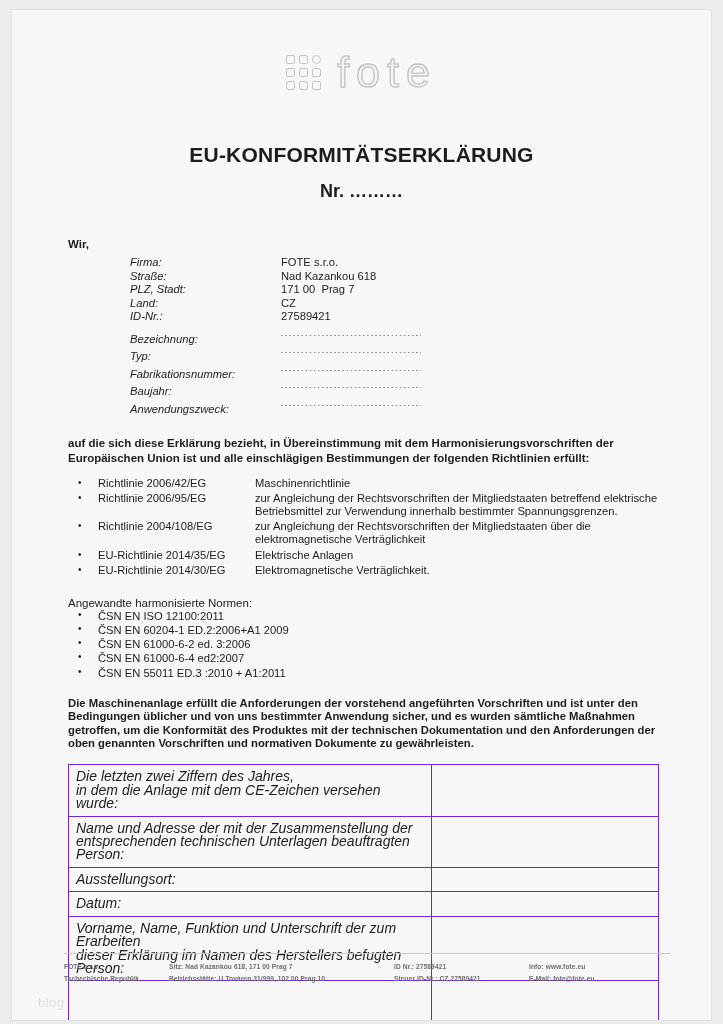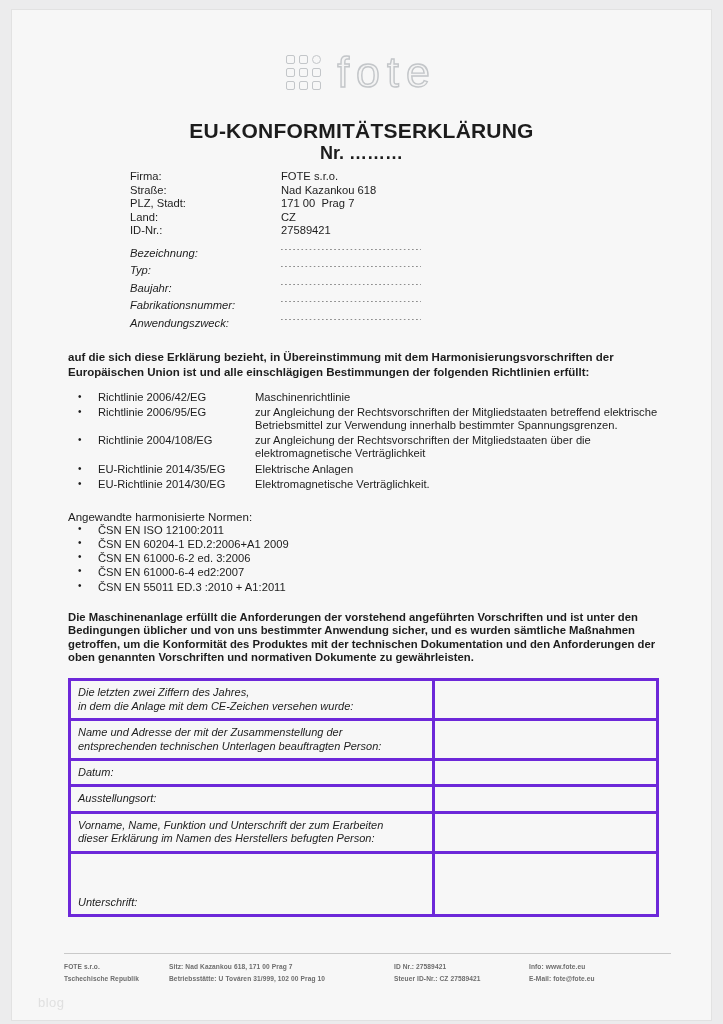--- a/index.html
+++ b/index.html
@@ -63,28 +63,29 @@
     -webkit-text-stroke: 1.4px #c3c6c9;
     font-weight: 400;
   }
 
   
   .doc-title {
     text-align: center;
     font-size: 21px;
     font-weight: bold;
     color: #1c1c1c;
-    margin-top: 22px;
+    margin-top: 46px;
     letter-spacing: 0.2px;
   }
   .doc-subtitle {
     text-align: center;
     font-size: 18px;
     font-weight: bold;
     color: #1c1c1c;
+    margin-top: 14px;
   }
 
   
   .body-area {
     padding: 0 52px 0 56px;
     color: #1d1d1d;
   }
   .lead {
     font-size: 11.5px;
     font-weight: bold;
@@ -94,20 +95,21 @@
     margin-top: 6px;
     margin-left: 62px;
   }
   .kv-row {
     display: flex;
     line-height: 13.6px;
     font-size: 11.2px;
   }
   .kv-key {
     width: 151px;
+    font-style: italic;
     flex: none;
   }
   .kv-val { white-space: pre; }
 
   .stmt {
     font-size: 11.5px;
     font-weight: bold;
     margin-top: 9px;
   }
   .dots-block {
@@ -185,23 +187,23 @@
   }
 
   
   .form-table {
     margin-top: 14px;
     width: 100%;
     border-collapse: collapse;
     table-layout: fixed;
   }
   .form-table td {
-    border: 3px solid #6d28d9;
+    border: 1px solid #6d28d9;
     padding: 5px 7px;
-    font-size: 11px;
+    font-size: 14px;
     font-style: italic;
     line-height: 13.4px;
     vertical-align: top;
     color: #1d1d1d;
   }
   .form-table td.val { border-left: 1px solid #c8c8c8; }
   .col-label { width: 59%; }
   .r-tall { height: 62px; }
   .r-tall .sig-label {
     display: block;
@@ -248,20 +250,21 @@
       <i></i>
     </span>
     <span class="logo-word">fote</span>
   </div>
 
   <div class="doc-title">EU-KONFORMITÄTSERKLÄRUNG</div>
   <div class="doc-subtitle">Nr. ………</div>
 
   <div class="body-area">
 
+    <div class="lead">Wir,</div>
 
     <div class="kv">
       <div class="kv-row">
         <span class="kv-key">Firma:</span>
         <span class="kv-val">FOTE s.r.o.</span>
       </div>
       <div class="kv-row">
         <span class="kv-key">Straße:</span>
         <span class="kv-val">Nad Kazankou 618</span>
       </div>
@@ -283,25 +286,25 @@
     <div class="dots-block">
       <div class="dots-row">
         <span class="dots-key">Bezeichnung:</span>
         <span class="dots-line"></span>
       </div>
       <div class="dots-row">
         <span class="dots-key">Typ:</span>
         <span class="dots-line"></span>
       </div>
       <div class="dots-row">
+        <span class="dots-key">Fabrikationsnummer:</span>
+        <span class="dots-line"></span>
+      </div>
+      <div class="dots-row">
         <span class="dots-key">Baujahr:</span>
-        <span class="dots-line"></span>
-      </div>
-      <div class="dots-row">
-        <span class="dots-key">Fabrikationsnummer:</span>
         <span class="dots-line"></span>
       </div>
       <div class="dots-row">
         <span class="dots-key">Anwendungszweck:</span>
         <span class="dots-line"></span>
       </div>
     </div>
 
     <div class="para">auf die sich diese Erklärung bezieht, in Übereinstimmung mit dem Harmonisierungsvorschriften der Europäischen Union ist und alle einschlägigen Bestimmungen der folgenden Richtlinien erfüllt:</div>
 
@@ -369,25 +372,25 @@
         <td class="val"></td>
       </tr>
       <tr>
         <td class="col-label">
           <span>Name und Adresse der mit der Zusammenstellung der</span><br>
           <span>entsprechenden technischen Unterlagen beauftragten Person:</span>
         </td>
         <td class="val"></td>
       </tr>
       <tr>
+        <td class="col-label">Ausstellungsort:</td>
+        <td class="val"></td>
+      </tr>
+      <tr>
         <td class="col-label">Datum:</td>
-        <td class="val"></td>
-      </tr>
-      <tr>
-        <td class="col-label">Ausstellungsort:</td>
         <td class="val"></td>
       </tr>
       <tr>
         <td class="col-label">
           <span>Vorname, Name, Funktion und Unterschrift der zum Erarbeiten</span><br>
           <span>dieser Erklärung im Namen des Herstellers befugten Person:</span>
         </td>
         <td class="val"></td>
       </tr>
       <tr class="r-tall">

